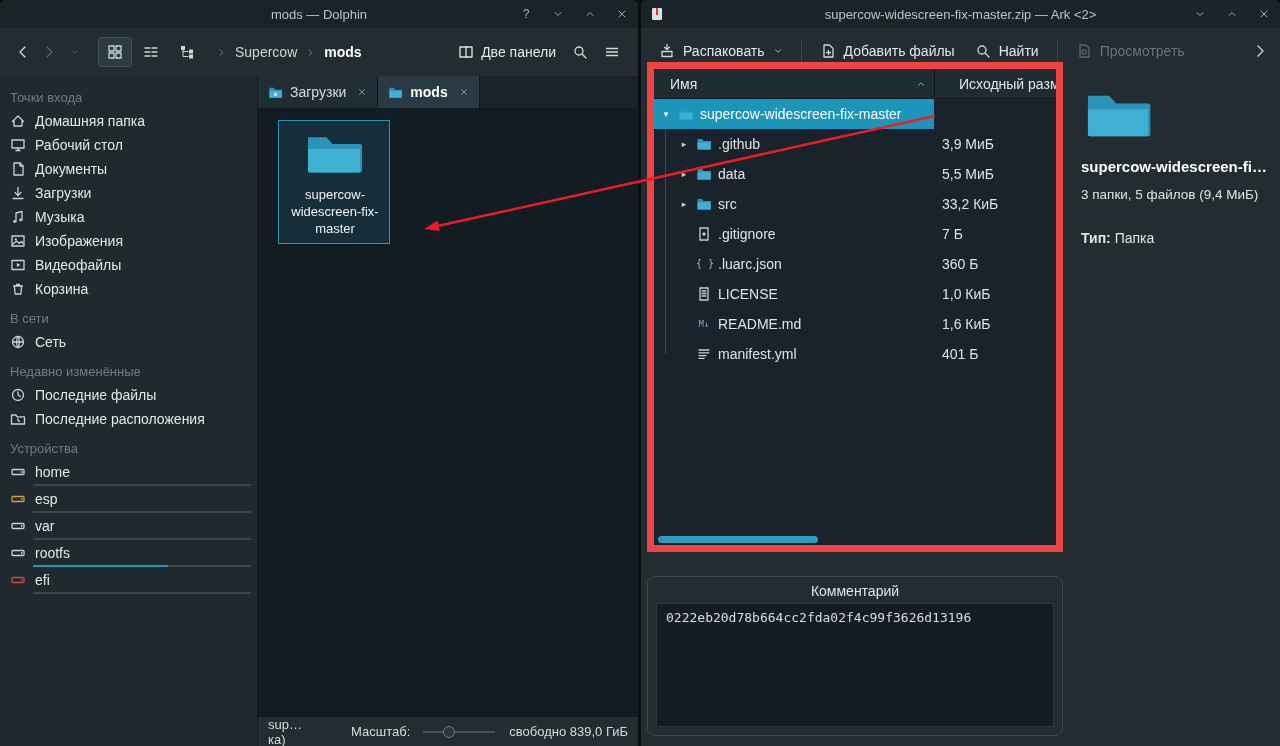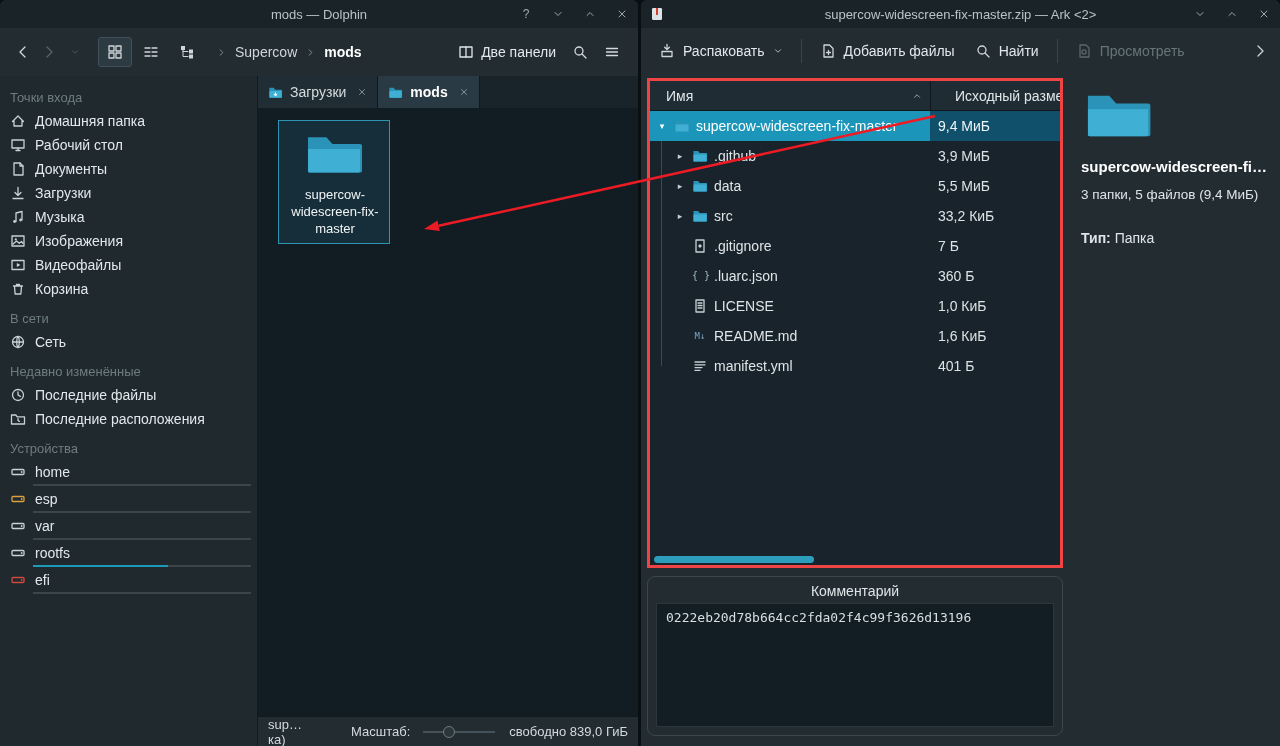--- a/index.html
+++ b/index.html
@@ -78,22 +78,22 @@
   .free-text { margin-left:auto; white-space:nowrap; }
 
   
   .a-toolbar { height:46px; display:flex; align-items:center; padding:0 12px; gap:8px; }
   .tool-btn { display:flex; align-items:center; gap:8px; padding:5px 6px; color:#e2e8ea; font-size:14px; white-space:nowrap; }
   .tool-btn .ic { color:#cfd6d9; }
   .tool-btn.disabled { color:#67757b; } .tool-btn.disabled .ic { color:#5a676d; }
   .tool-sep { width:1px; height:24px; background:#39454b; margin:0 4px; }
   .overflow-btn { margin-left:auto; color:#cfd6d9; display:flex; }
 
-  .a-list { position:absolute; left:6px; top:78px; width:416px; height:490px; background:#18232b;
-            border:3px solid #ef4444; display:flex; flex-direction:column; }
+  .a-list { position:absolute; left:6px; top:62px; width:416px; height:490px; background:#18232b;
+            border:7px solid #ef4444; display:flex; flex-direction:column; }
   .a-header { display:flex; height:30px; background:#202c34; border-bottom:1px solid #10181d;
               align-items:center; font-size:14px; color:#e0e6e8; flex:none; }
   .a-h-name { width:280px; padding-left:16px; display:flex; align-items:center; height:100%; }
   .sort-caret { margin-left:auto; margin-right:8px; color:#b6c0c4; } .sort-caret svg { width:10px; height:10px; }
   .a-h-size { flex:1; padding-left:24px; border-left:1px solid #10181d; height:100%; display:flex; align-items:center;
               white-space:nowrap; overflow:hidden;text-align:center; }
   .a-rows { flex:1; position:relative; overflow:hidden; }
   .treeline { position:absolute; left:11px; top:15px; height:240px; width:1px; background:rgba(150,163,168,.3); }
   .a-row { display:flex; height:30px; font-size:14px; position:relative; }
   .a-cell-name { width:280px; display:flex; align-items:center; gap:6px; height:100%; overflow:hidden; white-space:nowrap; }
@@ -586,21 +586,20 @@
             <div class="a-cell-name" style="padding-left: 6px;">
               <span class="expander">▾</span>
               <span class="f-icon">
                 <svg viewBox="0 0 16 16" preserveAspectRatio="none">
                   <path d="M1.5 3h4.6l1.5 2h6.9a.5.5 0 0 1 .5.5V13a.5.5 0 0 1-.5.5H2a.5.5 0 0 1-.5-.5V3z" fill="#2b93b7"></path>
                   <path d="M1.5 6.5h13V13a.5.5 0 0 1-.5.5H2a.5.5 0 0 1-.5-.5V6.5z" fill="#3fb0d4"></path>
                 </svg>
               </span>
               <span class="a-name">supercow-widescreen-fix-master</span>
             </div>
-            <div class="a-cell-size">9,4 МиБ</div>
           </div>
           <div class="a-row">
             <div class="a-cell-name" style="padding-left: 24px;">
               <span class="expander">▸</span>
               <span class="f-icon">
                 <svg viewBox="0 0 16 16" preserveAspectRatio="none">
                   <path d="M1.5 3h4.6l1.5 2h6.9a.5.5 0 0 1 .5.5V13a.5.5 0 0 1-.5.5H2a.5.5 0 0 1-.5-.5V3z" fill="#2b93b7"></path>
                   <path d="M1.5 6.5h13V13a.5.5 0 0 1-.5.5H2a.5.5 0 0 1-.5-.5V6.5z" fill="#3fb0d4"></path>
                 </svg>
               </span>

